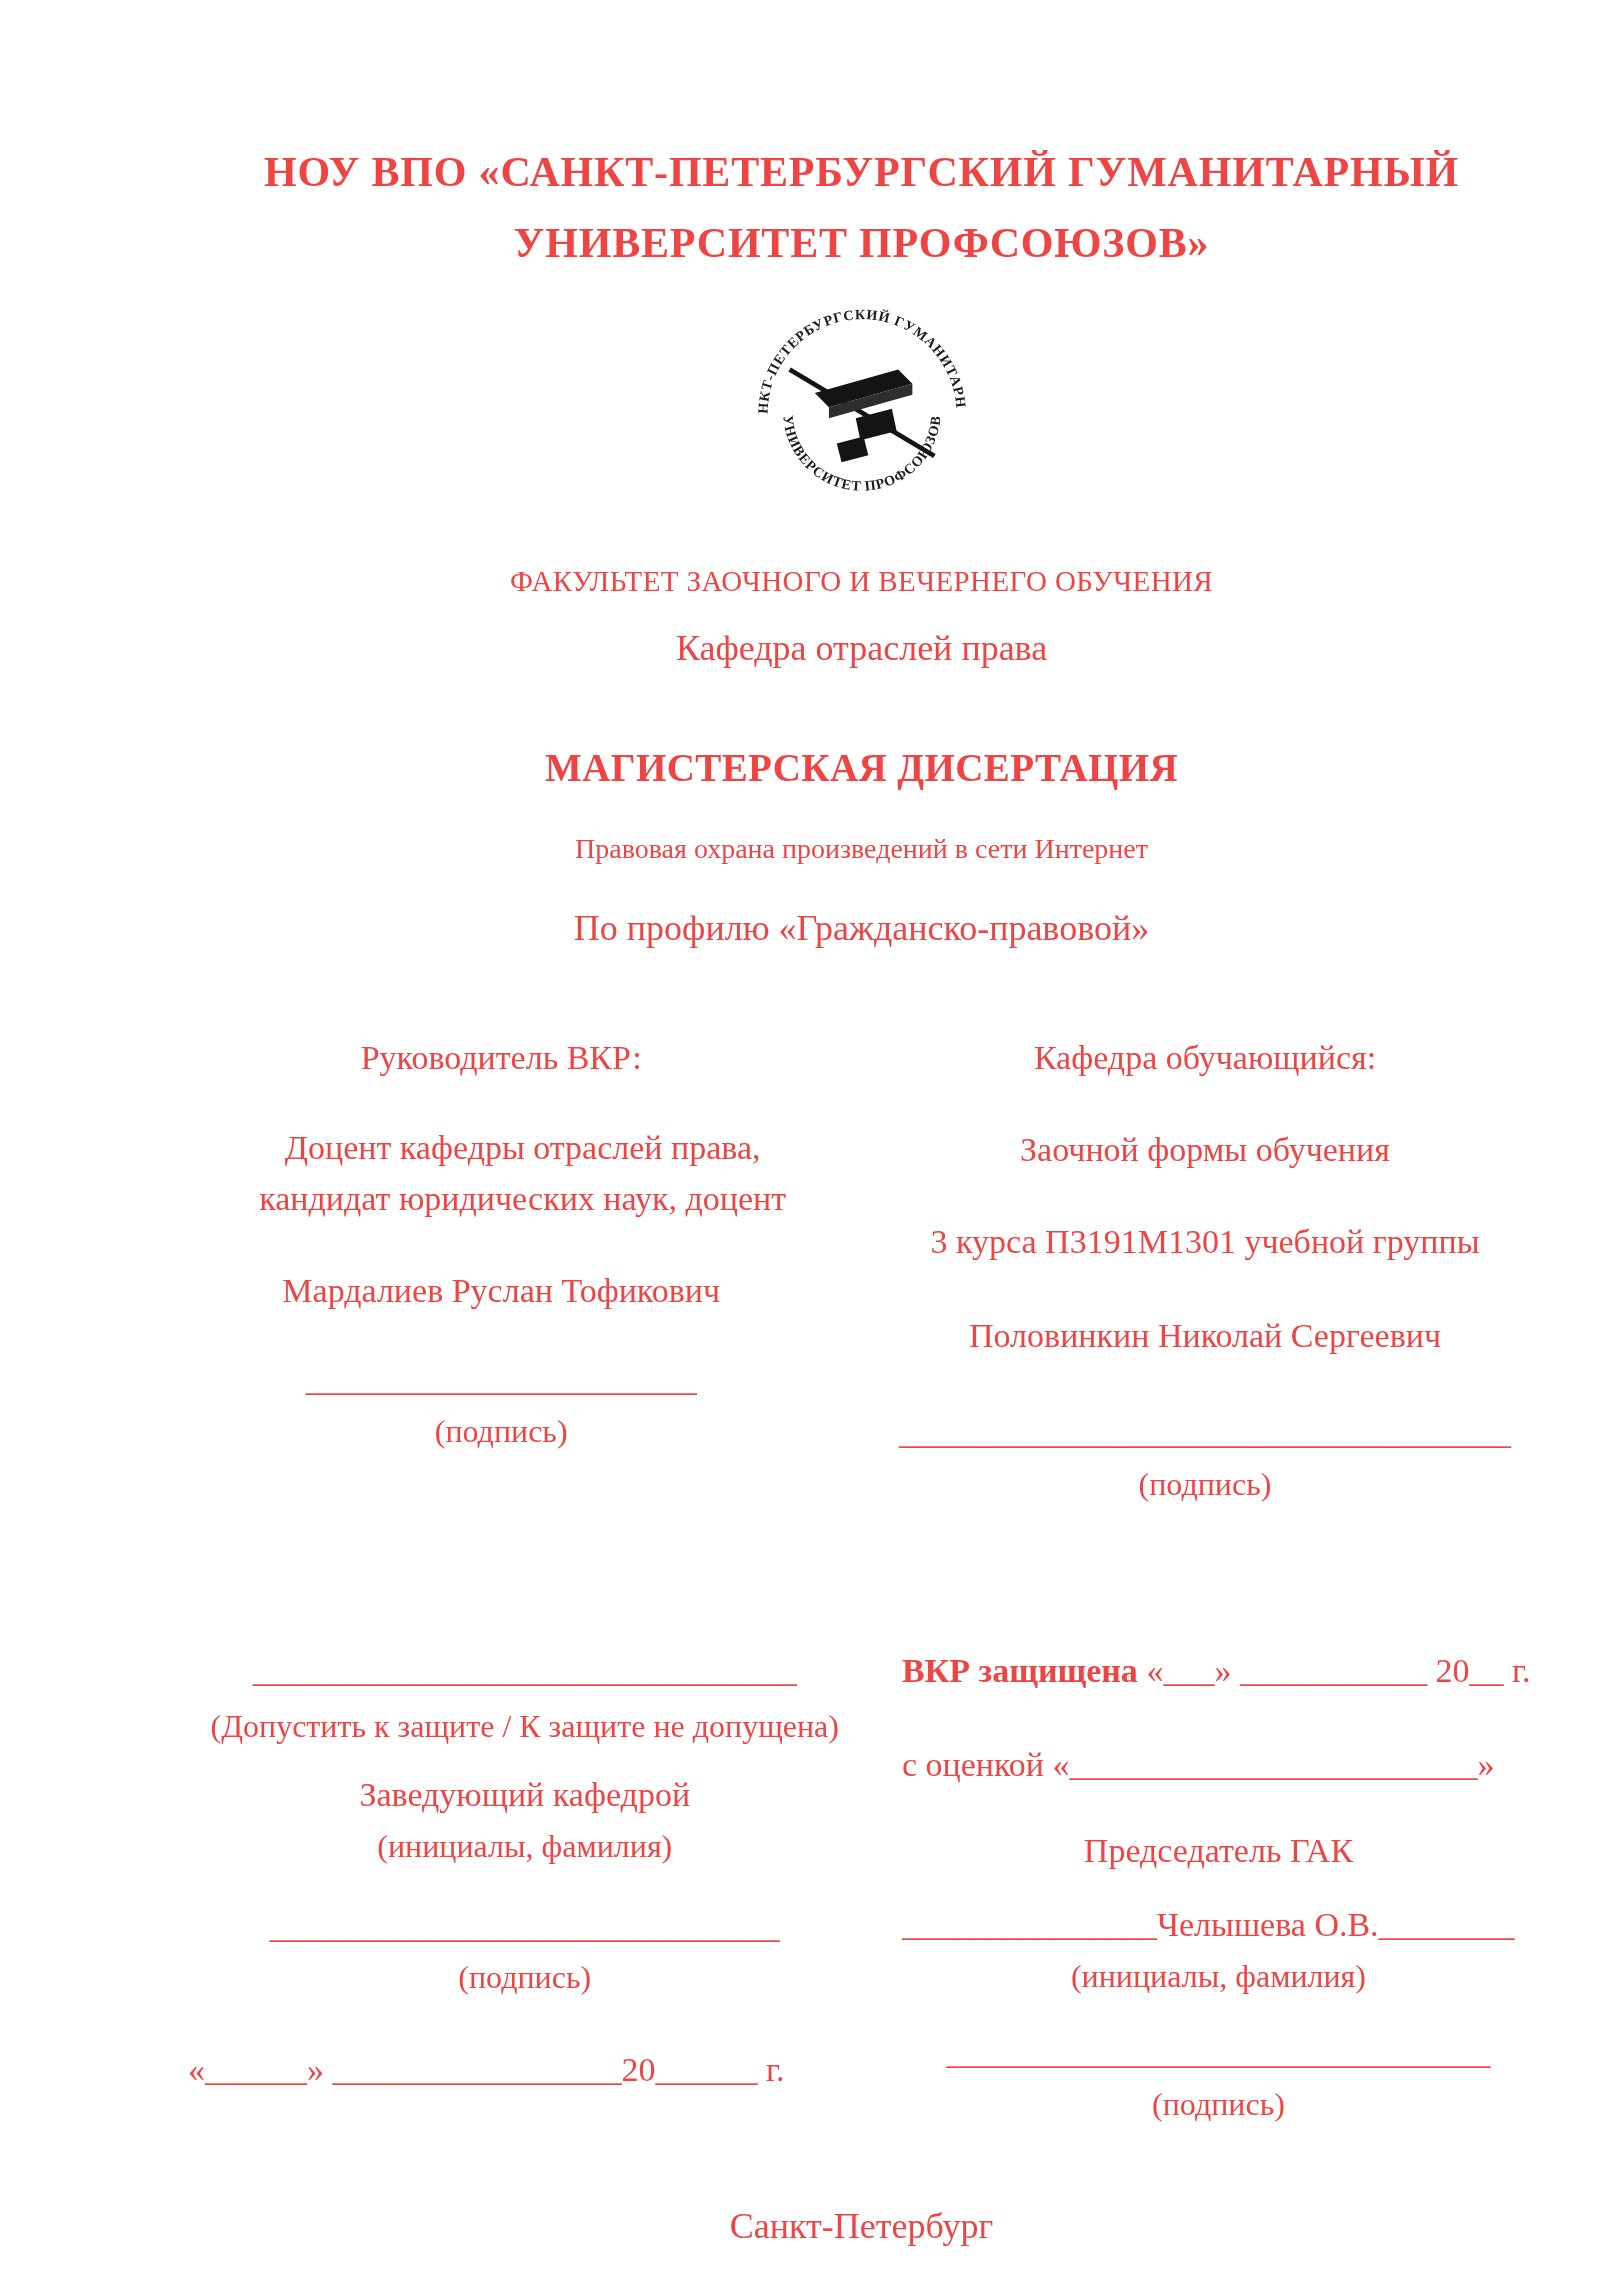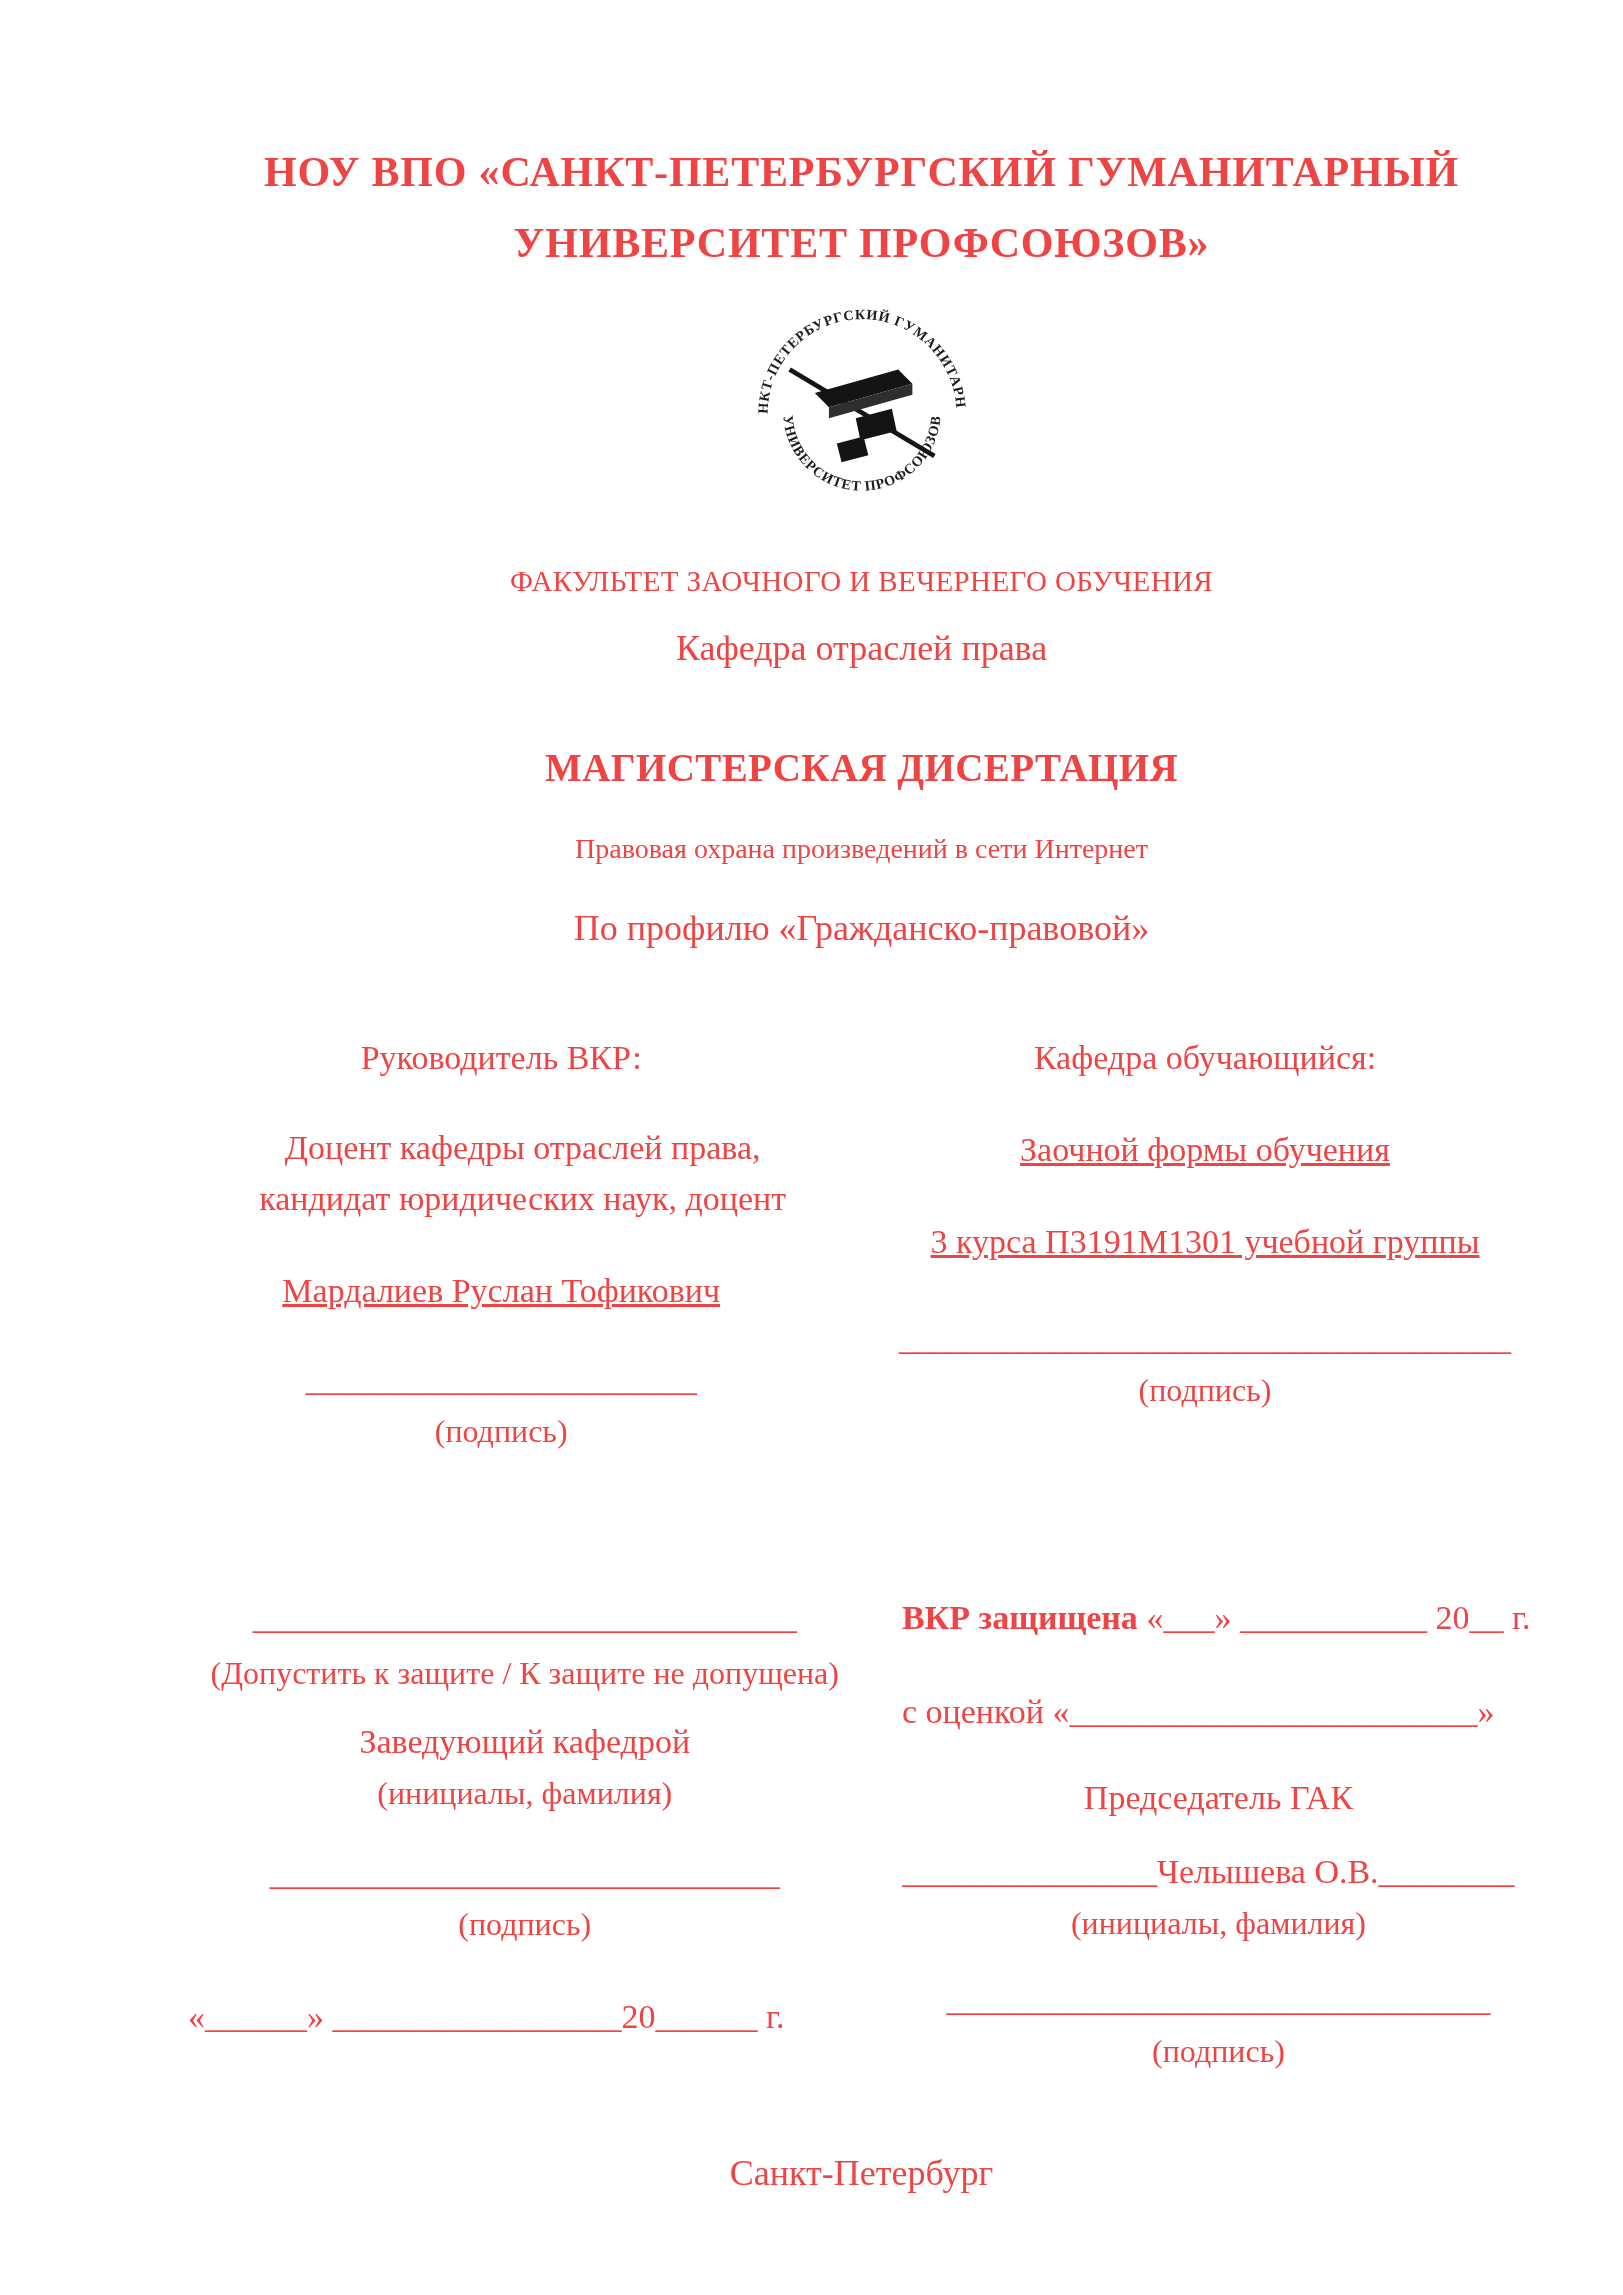--- a/index.html
+++ b/index.html
@@ -58,21 +58,21 @@
 
   .mt2  { margin-top: 1.6px; }
   .mt8  { margin-top: 6.3px; }
   .mt14 { margin-top: 19px; }
   .mt30 { margin-top: 23.6px; }
   .mt35 { margin-top: 27.5px; }
   .mt40 { margin-top: 31px; }
   .mt45 { margin-top: 35px; }
   .mt48 { margin-top: 38px; }
   .mt50 { margin-top: 39px; margin-left: 43px; }
-  .mt52 { margin-top: 41px; text-decoration: underline; }
+  .mt52 { margin-top: 41px; }
   .mt55 { margin-top: 43px; }
   .mt58 { margin-top: 46px; }
 
   .footer { margin-top: 71px; font-size: 36px; }
 </style>
 </head>
 <body>
 
 <div class="page">
 
@@ -117,20 +117,21 @@
       <div class="mt50">Доцент кафедры отраслей права, кандидат юридических наук, доцент</div>
       <div class="mt52">Мардалиев Руслан Тофикович</div>
       <div class="mt48 uline">_______________________</div>
       <div class="cap mt2">(подпись)</div>
     </div>
 
     <div class="col-r">
       <div>Кафедра обучающийся:</div>
       <div class="mt52">Заочной формы обучения</div>
       <div class="mt52">3 курса П3191М1301 учебной группы</div>
+      <div class="mt55">Половинкин Николай Сергеевич</div>
       <div class="mt58 uline">____________________________________</div>
       <div class="cap mt2">(подпись)</div>
     </div>
 
   </div>
 
   <div class="lower">
 
     <div class="low-l">
       <div class="uline center">________________________________</div>

